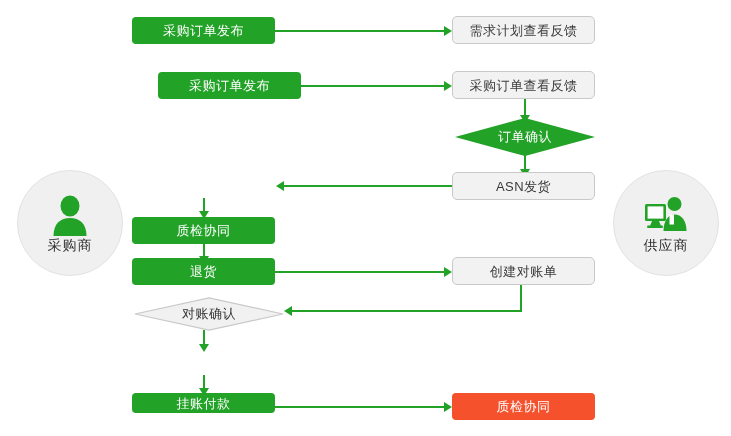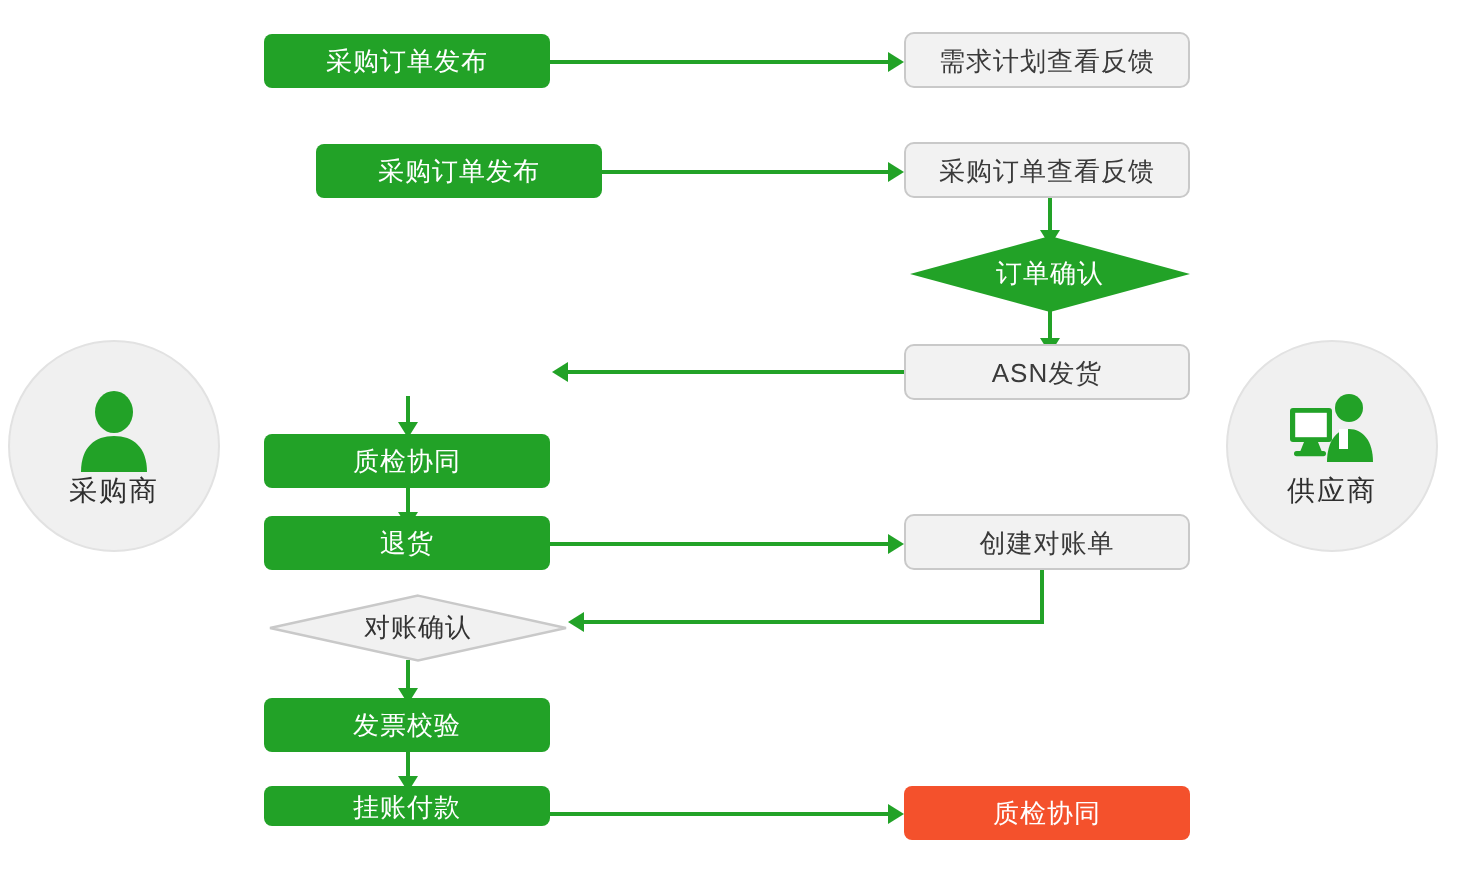--- a/index.html
+++ b/index.html
@@ -123,21 +123,21 @@
     color: #2f2f2f;
     letter-spacing: 1px;
     line-height: 1;
   }
 </style>
 </head>
 <body>
 
 <div id="canvas">
 
-  <div class="actor" style="left:4px; top:170px;">
+  <div class="actor" style="left:17px; top:170px;">
     <svg class="glyph" viewBox="0 0 46 42">
       <ellipse cx="23" cy="11" rx="9.5" ry="10.5" fill="#22a227"></ellipse>
       <path d="M6.5 41 C6.5 28.5 13.5 23 23 23 C32.5 23 39.5 28.5 39.5 41 Z" fill="#22a227"></path>
     </svg>
     <span class="alabel">采购商</span>
   </div>
 
   <div class="actor" style="left:613px; top:170px;">
     <svg class="glyph" viewBox="0 0 46 42">
       <rect x="2" y="9" width="21" height="17" rx="1.5" fill="#22a227"></rect>
@@ -228,23 +228,20 @@
     <span>创建对账单</span>
   </div>
 
   <div class="diamond white" style="left:134px; top:297px; width:150px; height:34px;">
     <svg class="dshape" viewBox="0 0 150 34" preserveAspectRatio="none">
       <polygon points="75,0.8 149,17 75,33.2 1,17" fill="#f1f1f1" stroke="#c9c9c9" stroke-width="1.2"></polygon>
     </svg>
     <span class="dlabel">对账确认</span>
   </div>
 
-  <div class="node green" style="left:132px; top:349px; width:143px; height:27px;">
-    <span>发票校验</span>
-  </div>
 
   <div class="node green" style="left:132px; top:393px; width:143px; height:20px;">
     <span>挂账付款</span>
   </div>
 
   <div class="node red" style="left:452px; top:393px; width:143px; height:27px;">
     <span>质检协同</span>
   </div>
 
 </div>

